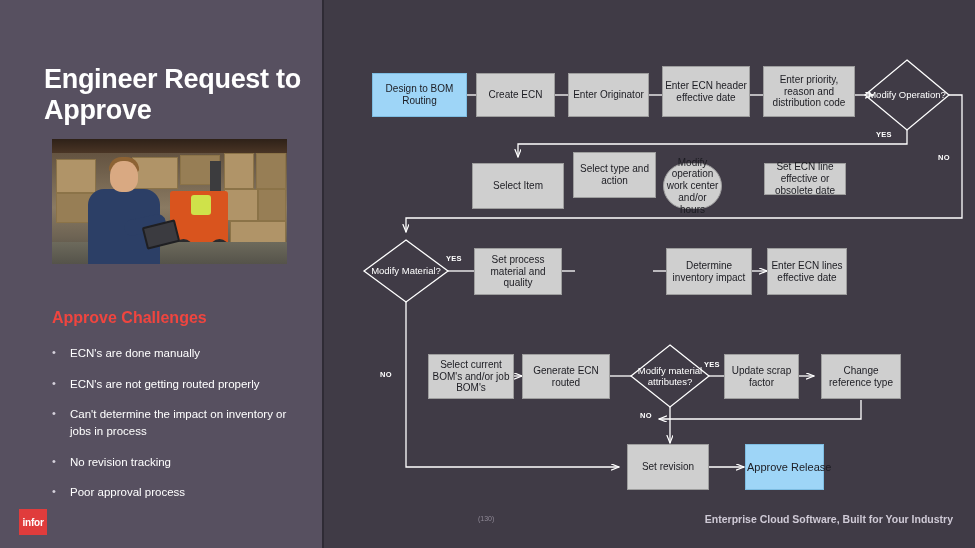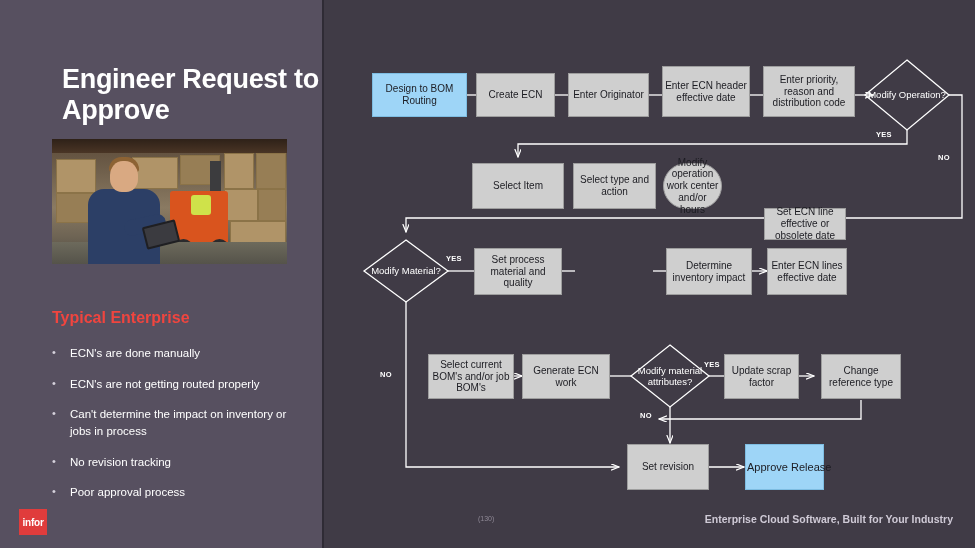--- a/index.html
+++ b/index.html
@@ -15,21 +15,21 @@
   
   #left-panel {
     position:absolute; left:0; top:0; width:324px; height:548px;
     background:#575060;
   }
   #left-panel:after{
     content:""; position:absolute; right:0; top:0; width:2px; height:548px;
     background:#2f2b35;
   }
   #slide-title {
-    position:absolute; left:62px; top:64px; width:270px;
+    position:absolute; left:44px; top:64px; width:270px;
     color:#ffffff; font-size:27px; font-weight:bold; line-height:1.14;
     letter-spacing:-0.3px;
   }
   #hero-photo {
     position:absolute; left:52px; top:139px; width:235px; height:125px;
     overflow:hidden; background:#6a5a48;
   }
   #hero-photo .sky{
     position:absolute; inset:0;
     background:
@@ -162,21 +162,21 @@
       <div class="forkwheel" style="left:158px;"></div>
       <div class="vest"></div>
       <div class="pallet"></div>
       <div class="man-body"></div>
       <div class="man-arm"></div>
       <div class="man-hair"></div>
       <div class="man-head"></div>
       <div class="tablet"></div>
     </div>
 
-    <div id="challenges-heading">Typical Enterprise</div>
+    <div id="challenges-heading">Approve Challenges</div>
 
     <div id="challenges-list">
       <div class="bullet-row">
         <span class="dot">•</span>
         <span class="btxt">ECN's are done manually</span>
       </div>
       <div class="bullet-row">
         <span class="dot">•</span>
         <span class="btxt">ECN's are not getting routed properly</span>
       </div>
@@ -261,27 +261,27 @@
     </div>
     <div class="fdiamond" style="left:541px;top:60px;width:84px;height:70px;">
       <span class="dlabel"><span>Modify Operation?</span></span>
     </div>
     <div class="flabel" style="left:552px;top:130px;">YES</div>
     <div class="flabel" style="left:614px;top:153px;">NO</div>
 
     <div class="fnode" style="left:148px;top:163px;width:92px;height:46px;">
       <span>Select Item</span>
     </div>
-    <div class="fnode wrap" style="left:249px;top:163px;width:83px;height:46px;">
+    <div class="fnode wrap" style="left:249px;top:152px;width:83px;height:46px;">
       <span>Select type and action</span>
     </div>
     <div class="fnode wrap" style="left:339px;top:163px;width:59px;height:46px;border-radius:23px;">
       <span>Modify operation work center and/or hours</span>
     </div>
-    <div class="fnode wrap" style="left:440px;top:163px;width:82px;height:32px;margin-top:45px;">
+    <div class="fnode wrap" style="left:440px;top:163px;width:82px;height:32px;">
       <span>Set ECN line effective or obsolete date</span>
     </div>
 
     <div class="fdiamond" style="left:40px;top:240px;width:84px;height:62px;">
       <span class="dlabel"><span>Modify Material?</span></span>
     </div>
     <div class="flabel" style="left:122px;top:254px;">YES</div>
     <div class="flabel" style="left:56px;top:370px;">NO</div>
 
     <div class="fnode wrap" style="left:150px;top:248px;width:88px;height:47px;">
@@ -291,21 +291,21 @@
       <span>Determine inventory impact</span>
     </div>
     <div class="fnode wrap" style="left:443px;top:248px;width:80px;height:47px;">
       <span>Enter ECN lines effective date</span>
     </div>
 
     <div class="fnode wrap" style="left:104px;top:354px;width:86px;height:45px;">
       <span>Select current BOM's and/or job BOM's</span>
     </div>
     <div class="fnode wrap" style="left:198px;top:354px;width:88px;height:45px;">
-      <span>Generate ECN work</span>
+      <span>Generate ECN routed</span>
     </div>
     <div class="fdiamond" style="left:307px;top:345px;width:78px;height:62px;">
       <span class="dlabel" style="white-space:normal;width:86px;">
         <span>Modify material attributes?</span>
       </span>
     </div>
     <div class="flabel" style="left:380px;top:360px;">YES</div>
     <div class="flabel" style="left:316px;top:411px;">NO</div>
 
     <div class="fnode wrap" style="left:400px;top:354px;width:75px;height:45px;">

